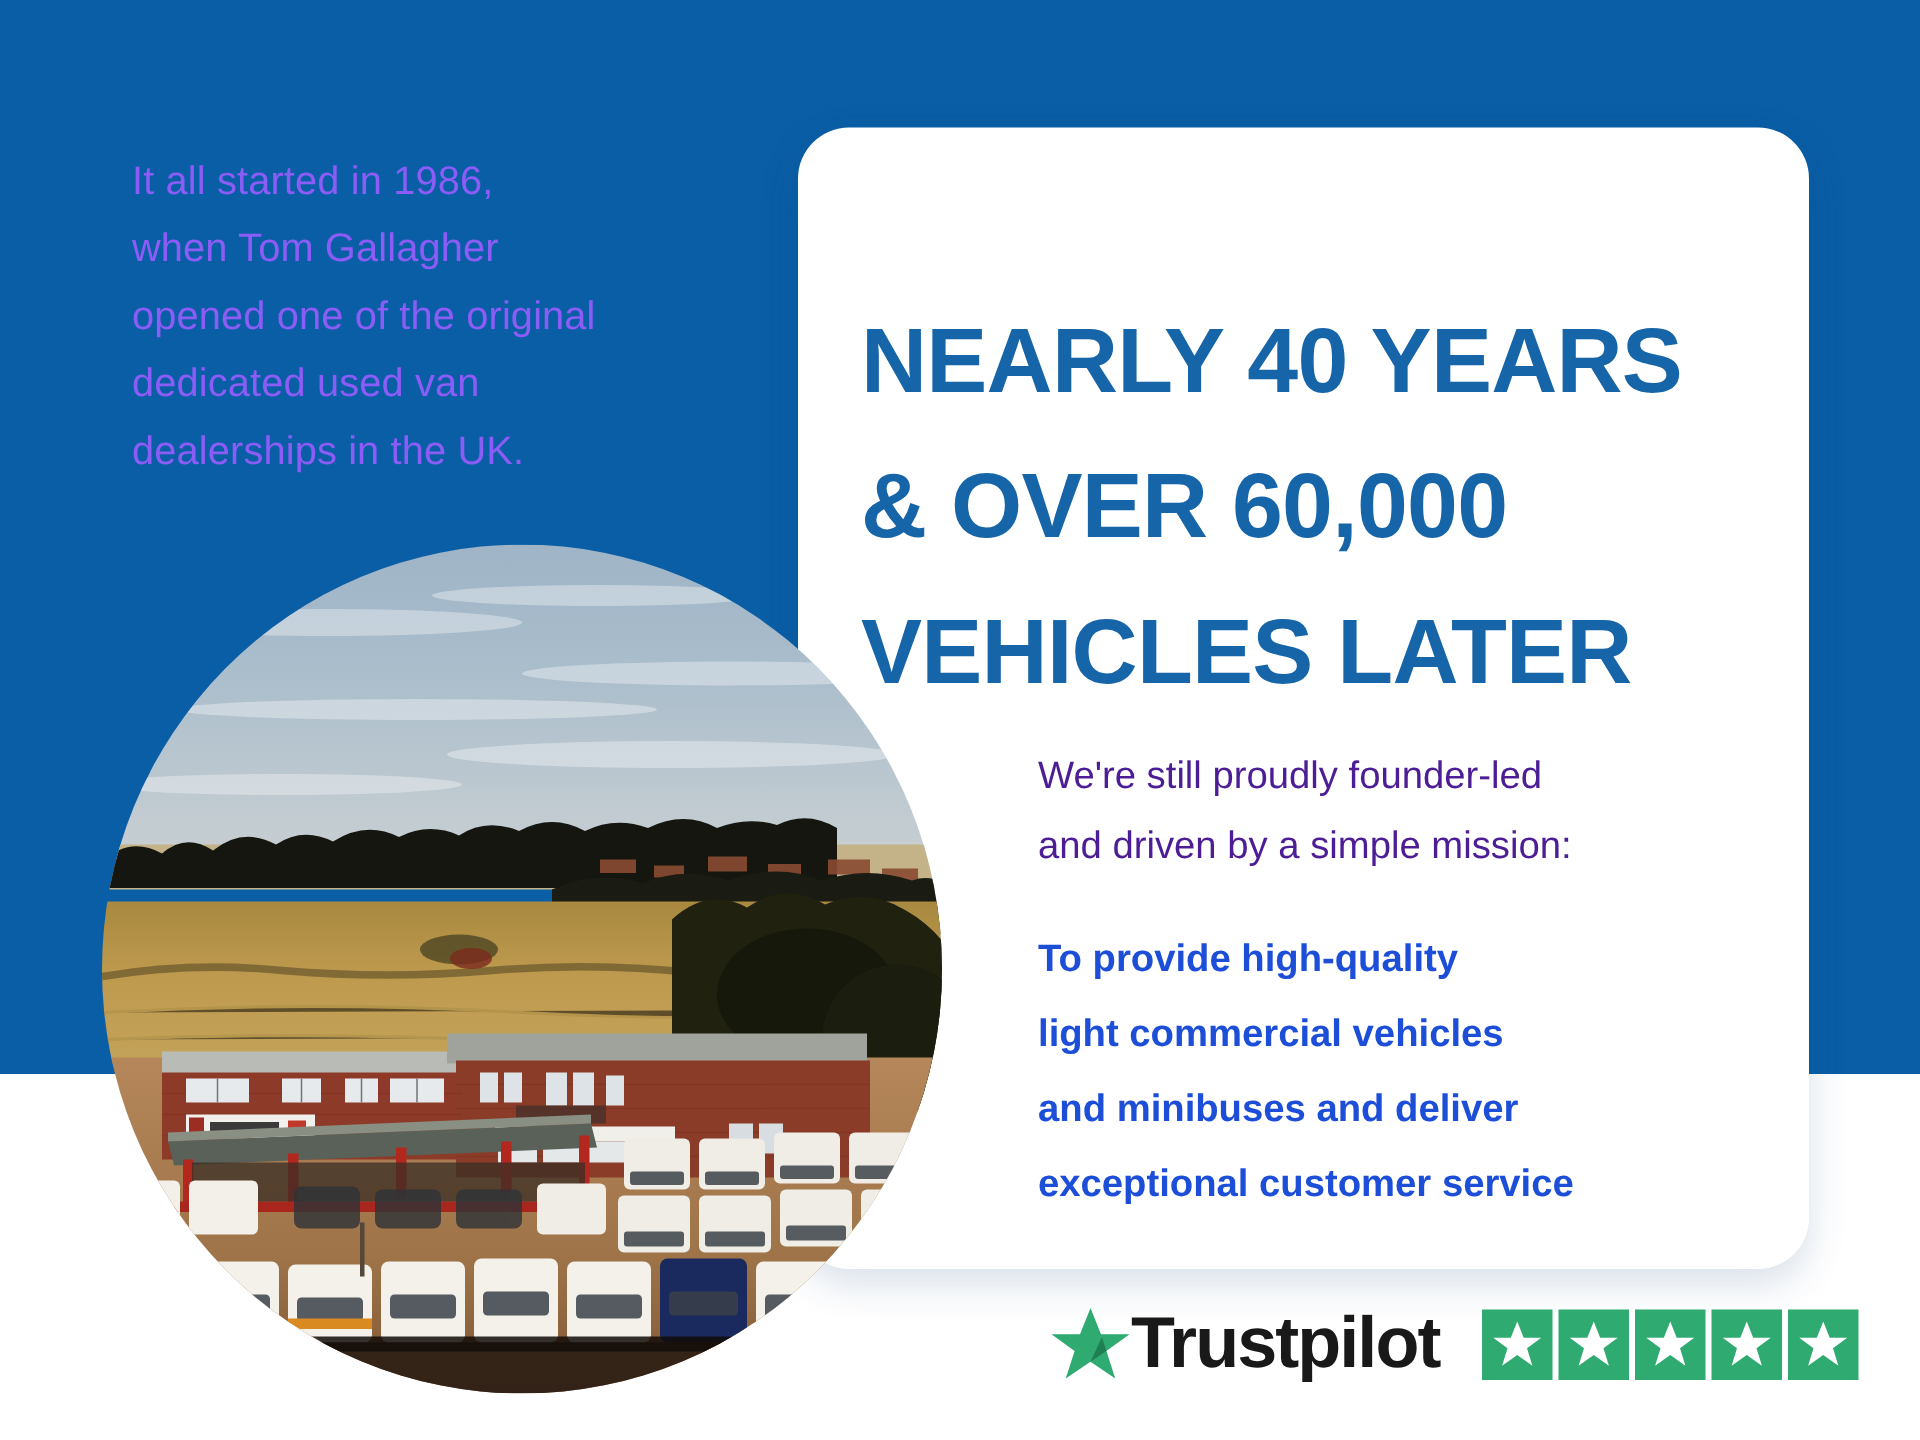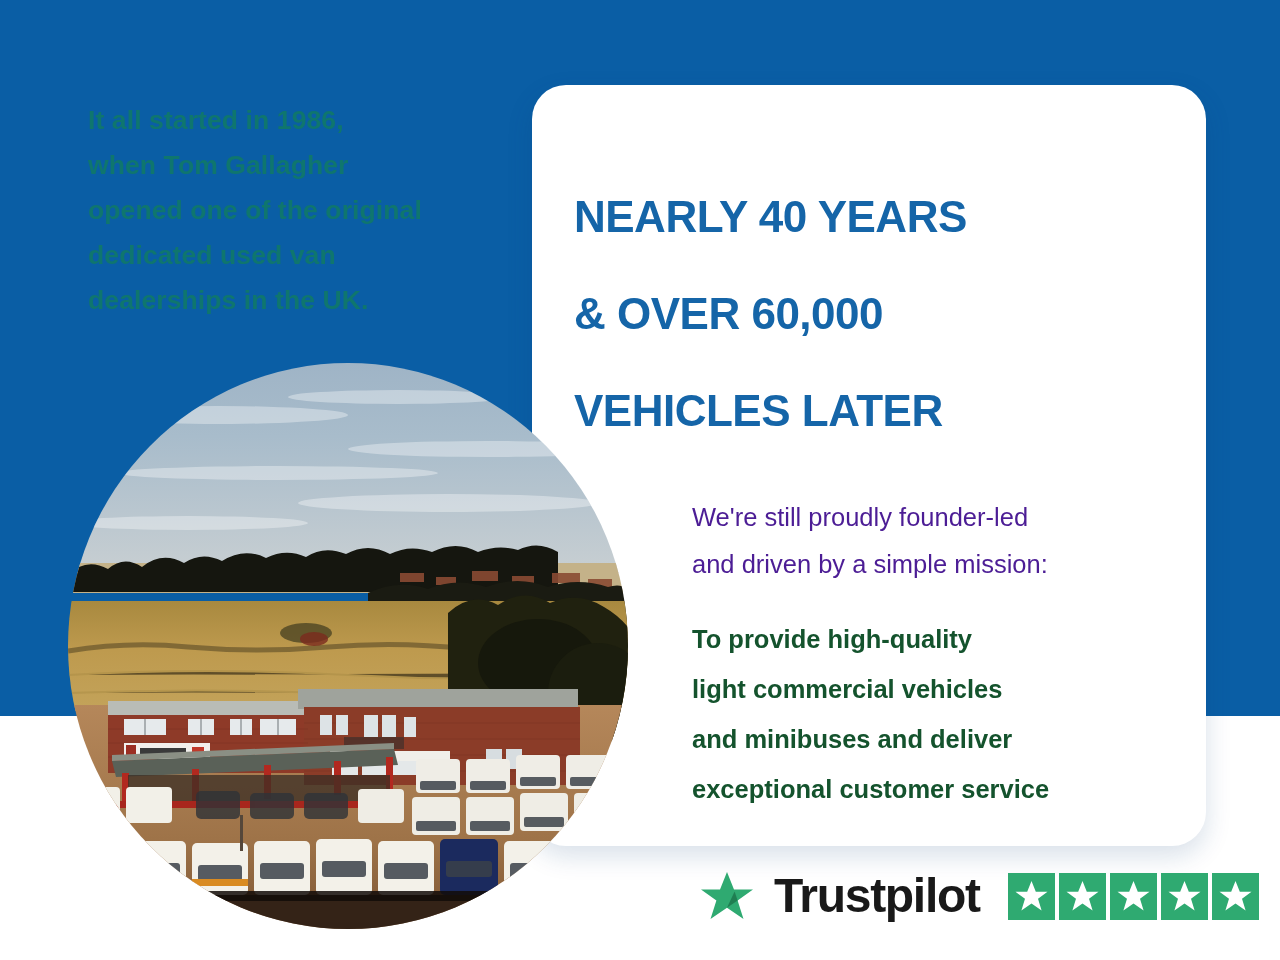--- a/index.html
+++ b/index.html
@@ -32,24 +32,24 @@
     height: 716px;
     background: #0A5EA5;
   }
 
   
   .intro-text {
     position: absolute;
     left: 88px;
     top: 98px;
     width: 400px;
-    color: #0f766e;
+    color: #8b5cf6;
     font-size: 26.5px;
     line-height: 45px;
-    font-weight: 700;
+    font-weight: 400;
     letter-spacing: 0.1px;
     white-space: pre-line;
   }
 
   
   .card {
     position: absolute;
     left: 532px;
     top: 85px;
     width: 674px;
@@ -63,24 +63,24 @@
     position: absolute;
     left: 0;
     top: 0;
     width: 100%;
     height: 100%;
   }
 
   .headline {
     position: absolute;
     left: 42px;
-    top: 54px;
+    top: 66px;
     width: 620px;
     color: #1565A8;
-    font-size: 44px;
+    font-size: 61px;
     line-height: 97px;
     font-weight: 700;
     letter-spacing: -0.5px;
     white-space: pre-line;
   }
 
   .lead {
     position: absolute;
     left: 160px;
     top: 383px;
@@ -90,21 +90,21 @@
     line-height: 47px;
     font-weight: 400;
     white-space: pre-line;
   }
 
   .mission {
     position: absolute;
     left: 160px;
     top: 503px;
     width: 500px;
-    color: #14532d;
+    color: #1d4ed8;
     font-size: 25.5px;
     line-height: 50px;
     font-weight: 700;
     white-space: pre-line;
   }
 
   
   .photo-circle {
     position: absolute;
     left: 68px;
@@ -125,21 +125,21 @@
     position: absolute;
     left: 700px;
     top: 866px;
     display: flex;
     align-items: center;
     height: 60px;
   }
   .tp-logo {
     display: flex;
     align-items: center;
-    gap: 20px;
+    gap: 0;
   }
   .tp-star-mark {
     display: block;
   }
   .tp-wordmark {
     color: #191919;
     font-size: 48px;
     font-weight: 700;
     letter-spacing: -1.3px;
     line-height: 1;

